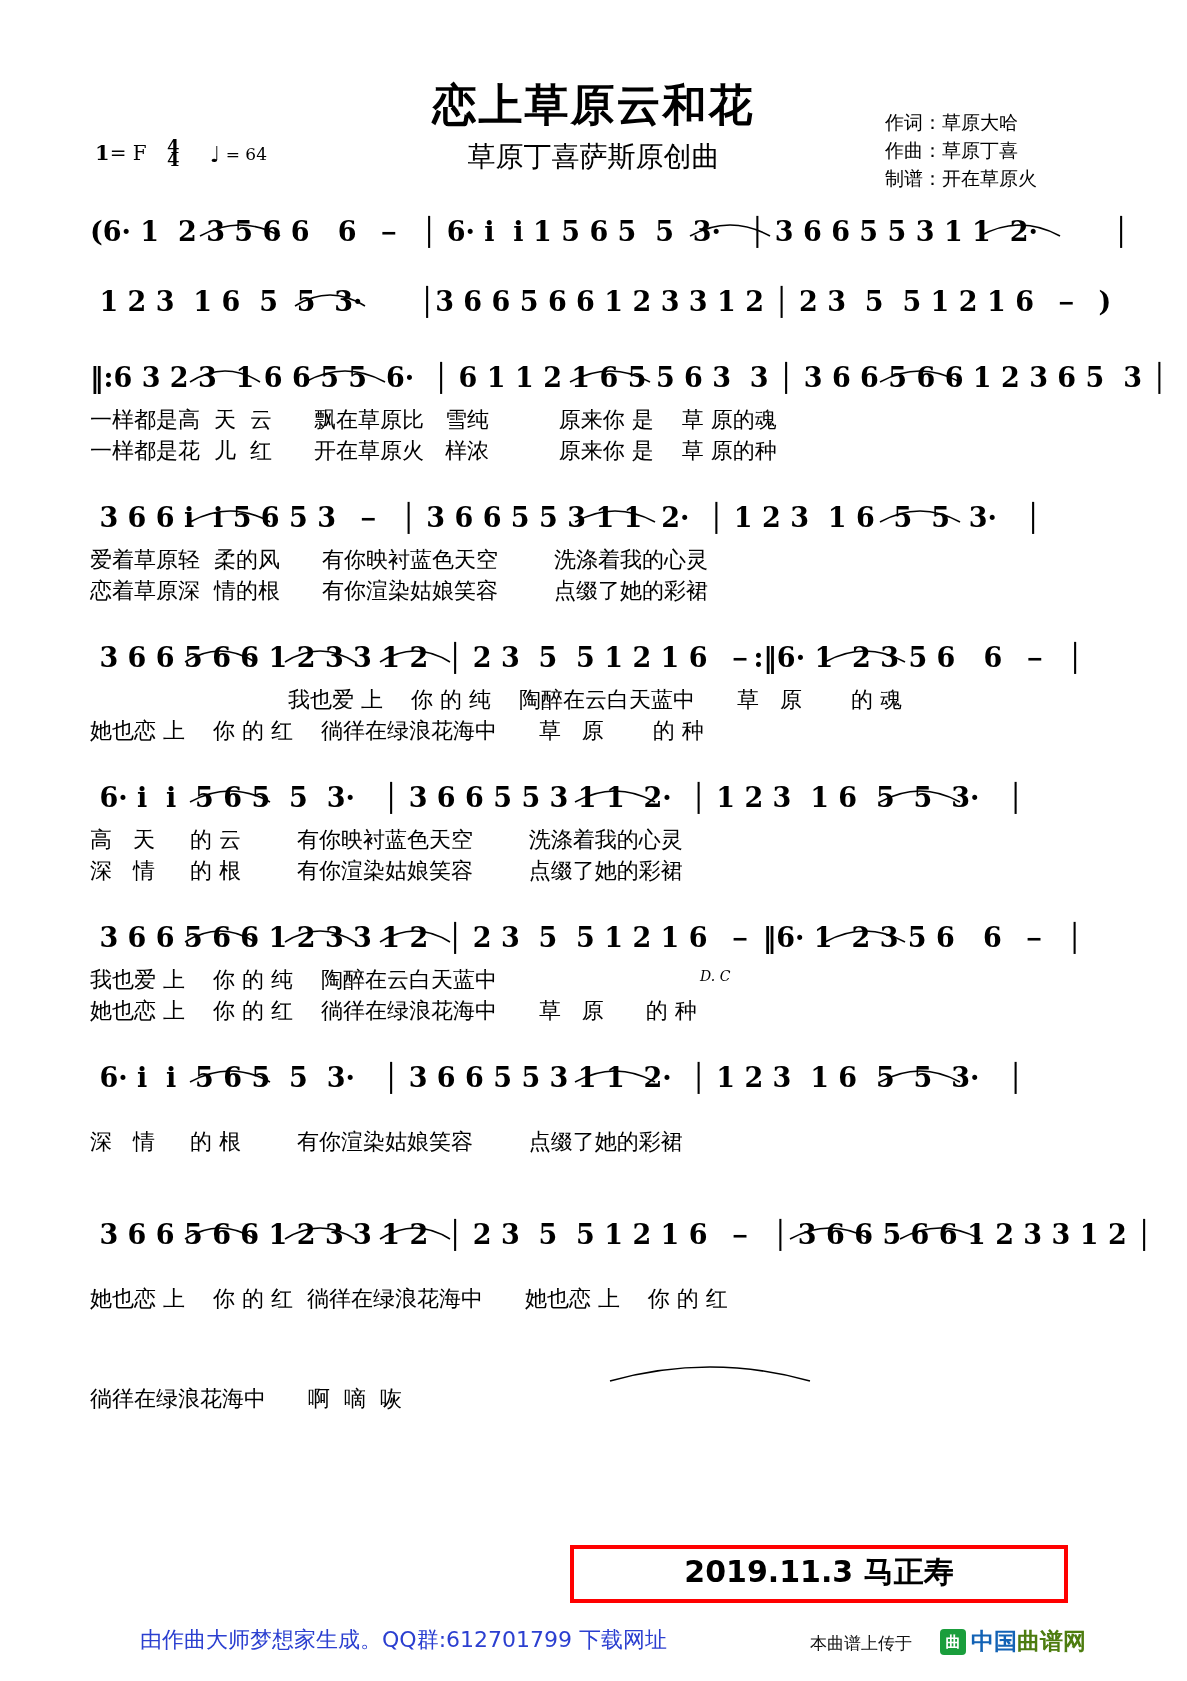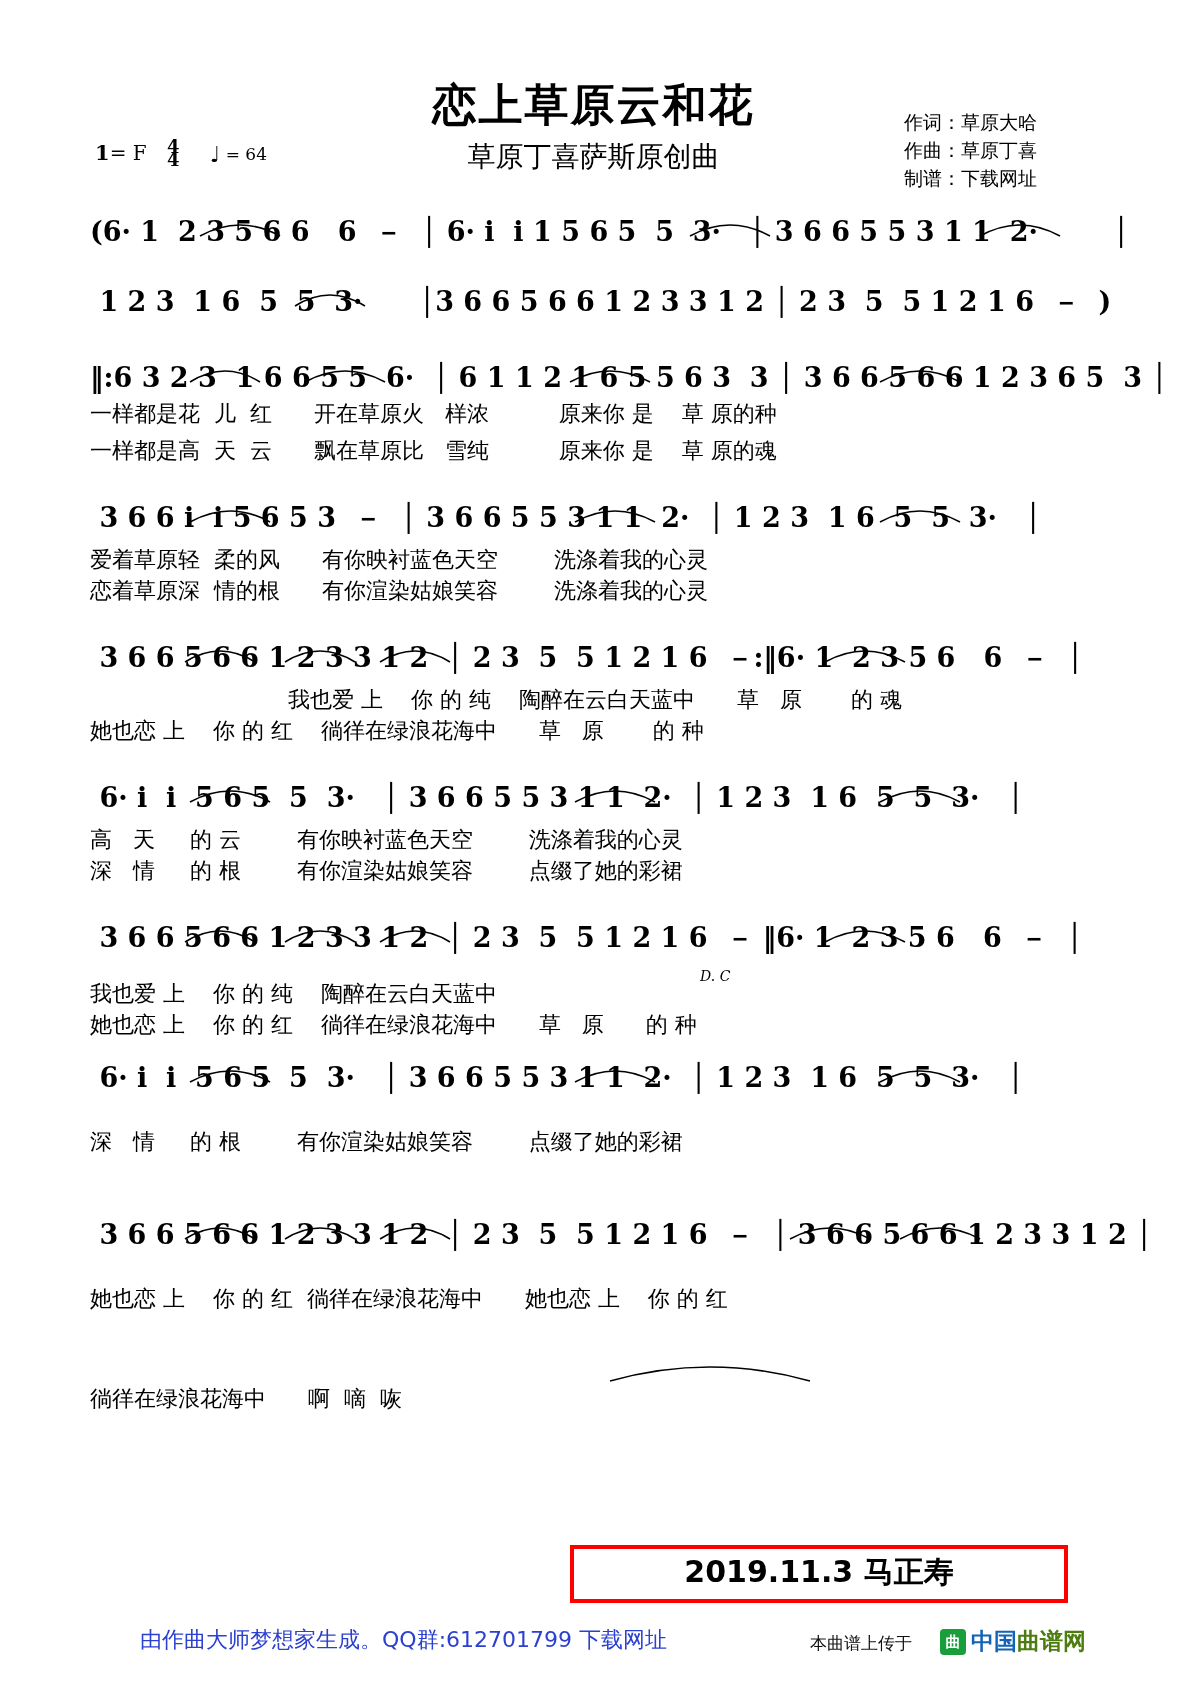--- a/index.html
+++ b/index.html
@@ -188,21 +188,21 @@
 <body>
 
 <div class="sheet">
 
   <div class="title">恋上草原云和花</div>
   <div class="subtitle">草原丁喜萨斯原创曲</div>
 
   <div class="credits">
     <div>作词：草原大哈</div>
     <div>作曲：草原丁喜</div>
-    <div>制谱：下载网址</div>
+    <div>制谱：开在草原火</div>
   </div>
 
   <div class="keyline">
     <b>1</b><span>= F</span>
     <span class="meter">
       <span>4</span>
       <span>4</span>
     </span>
     <span class="tempo"><span class="note">♩</span> <span>= 64</span></span>
   </div>
@@ -224,33 +224,33 @@
   </div>
 
   <div class="sysrow" style="top:358px;">
     <svg class="arcs" width="1010" height="30">
       <path d="M100 24 Q135 2 170 24" stroke="#000" fill="none" stroke-width="1.6"></path>
       <path d="M215 24 Q255 2 295 24" stroke="#000" fill="none" stroke-width="1.6"></path>
       <path d="M480 24 Q520 2 560 24" stroke="#000" fill="none" stroke-width="1.6"></path>
       <path d="M790 24 Q830 2 870 24" stroke="#000" fill="none" stroke-width="1.6"></path>
     </svg>
     <div class="notes">‖:6 3 2 3  1 6 6 5 5  6·  │ 6 1 1 2 1 6 5 5 6 3  3 │ 3 6 6 5 6 6 1 2 3 6 5  3 │</div>
+    <div class="lyr" style="margin-top:6px;">一样都是高  天  云      飘在草原比   雪纯          原来你 是    草 原的魂</div>
     <div class="lyr">一样都是花  儿  红      开在草原火   样浓          原来你 是    草 原的种</div>
-    <div class="lyr" style="margin-top:6px;">一样都是高  天  云      飘在草原比   雪纯          原来你 是    草 原的魂</div>
   </div>
 
   <div class="sysrow" style="top:498px;">
     <svg class="arcs" width="1010" height="30">
       <path d="M100 24 Q140 2 180 24" stroke="#000" fill="none" stroke-width="1.6"></path>
       <path d="M485 24 Q525 2 565 24" stroke="#000" fill="none" stroke-width="1.6"></path>
       <path d="M790 24 Q830 2 870 24" stroke="#000" fill="none" stroke-width="1.6"></path>
     </svg>
     <div class="notes"> 3 6 6 i  i 5 6 5 3  －  │ 3 6 6 5 5 3 1 1  2·  │ 1 2 3  1 6  5  5  3·   │</div>
     <div class="lyr" style="margin-top:6px;">爱着草原轻  柔的风      有你映衬蓝色天空        洗涤着我的心灵</div>
-    <div class="lyr">恋着草原深  情的根      有你渲染姑娘笑容        洗涤着我的心灵</div>
+    <div class="lyr">恋着草原深  情的根      有你渲染姑娘笑容        点缀了她的彩裙</div>
   </div>
 
   <div class="sysrow" style="top:638px;">
     <svg class="arcs" width="1010" height="30">
       <path d="M95 24 Q130 2 165 24" stroke="#000" fill="none" stroke-width="1.6"></path>
       <path d="M195 24 Q230 2 265 24" stroke="#000" fill="none" stroke-width="1.6"></path>
       <path d="M290 24 Q325 2 360 24" stroke="#000" fill="none" stroke-width="1.6"></path>
       <path d="M735 24 Q775 2 815 24" stroke="#000" fill="none" stroke-width="1.6"></path>
     </svg>
     <div class="notes"> 3 6 6 5 6 6 1 2 3 3 1 2  │ 2 3  5  5 1 2 1 6  －:‖6· 1  2 3 5 6   6  －  │</div>
@@ -270,21 +270,21 @@
   </div>
 
   <div class="sysrow" style="top:918px;">
     <svg class="arcs" width="1010" height="30">
       <path d="M95 24 Q130 2 165 24" stroke="#000" fill="none" stroke-width="1.6"></path>
       <path d="M195 24 Q230 2 265 24" stroke="#000" fill="none" stroke-width="1.6"></path>
       <path d="M290 24 Q325 2 360 24" stroke="#000" fill="none" stroke-width="1.6"></path>
       <path d="M735 24 Q775 2 815 24" stroke="#000" fill="none" stroke-width="1.6"></path>
     </svg>
     <div class="notes"> 3 6 6 5 6 6 1 2 3 3 1 2  │ 2 3  5  5 1 2 1 6  － ‖6· 1  2 3 5 6   6  －  │</div>
-    <div class="lyr" style="margin-top:20px;">我也爱 上    你 的 纯    陶醉在云白天蓝中</div>
+    <div class="lyr" style="margin-top:6px;">我也爱 上    你 的 纯    陶醉在云白天蓝中</div>
     <div class="lyr">她也恋 上    你 的 红    徜徉在绿浪花海中      草   原      的 种</div>
   </div>
   <div class="dc" style="left:700px; top:968px;">D. C</div>
 
   <div class="sysrow" style="top:1058px;">
     <svg class="arcs" width="1010" height="30">
       <path d="M100 24 Q140 2 180 24" stroke="#000" fill="none" stroke-width="1.6"></path>
       <path d="M485 24 Q525 2 565 24" stroke="#000" fill="none" stroke-width="1.6"></path>
       <path d="M790 24 Q830 2 870 24" stroke="#000" fill="none" stroke-width="1.6"></path>
     </svg>

